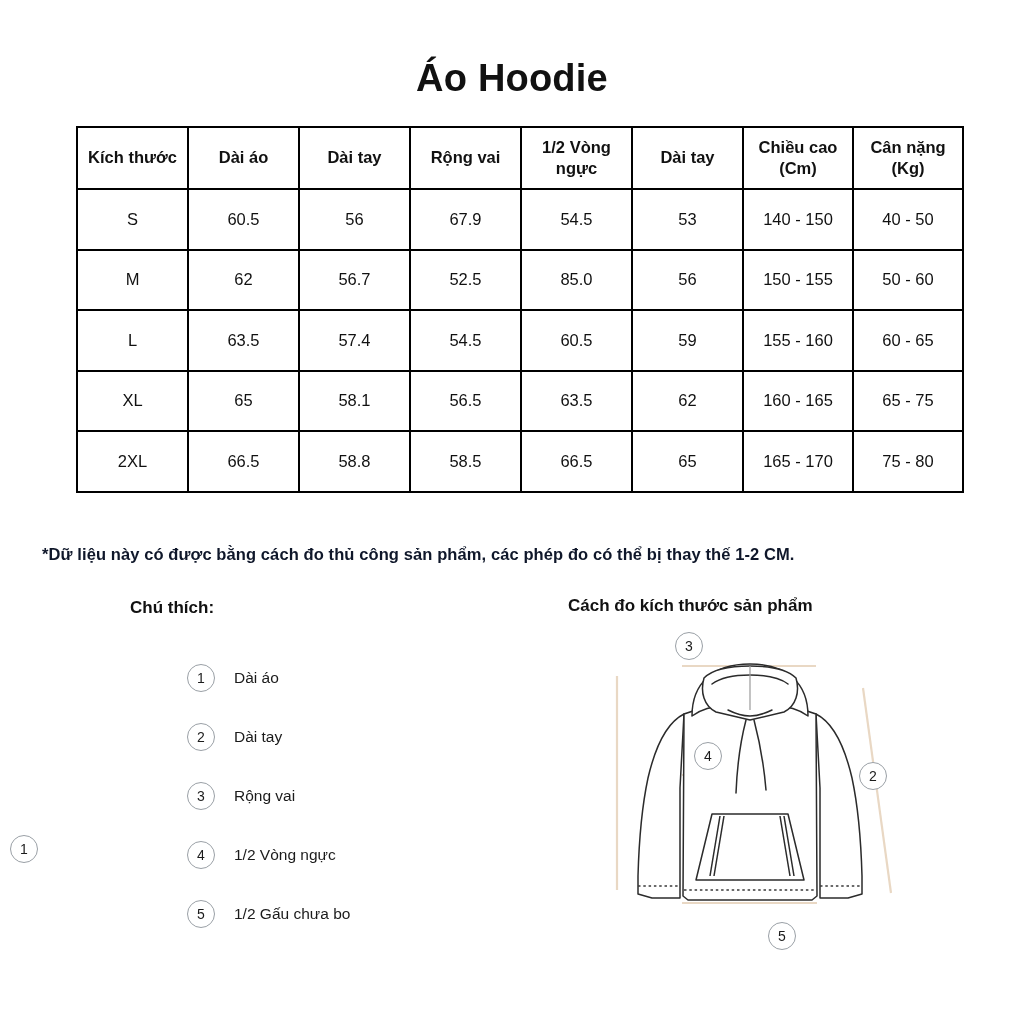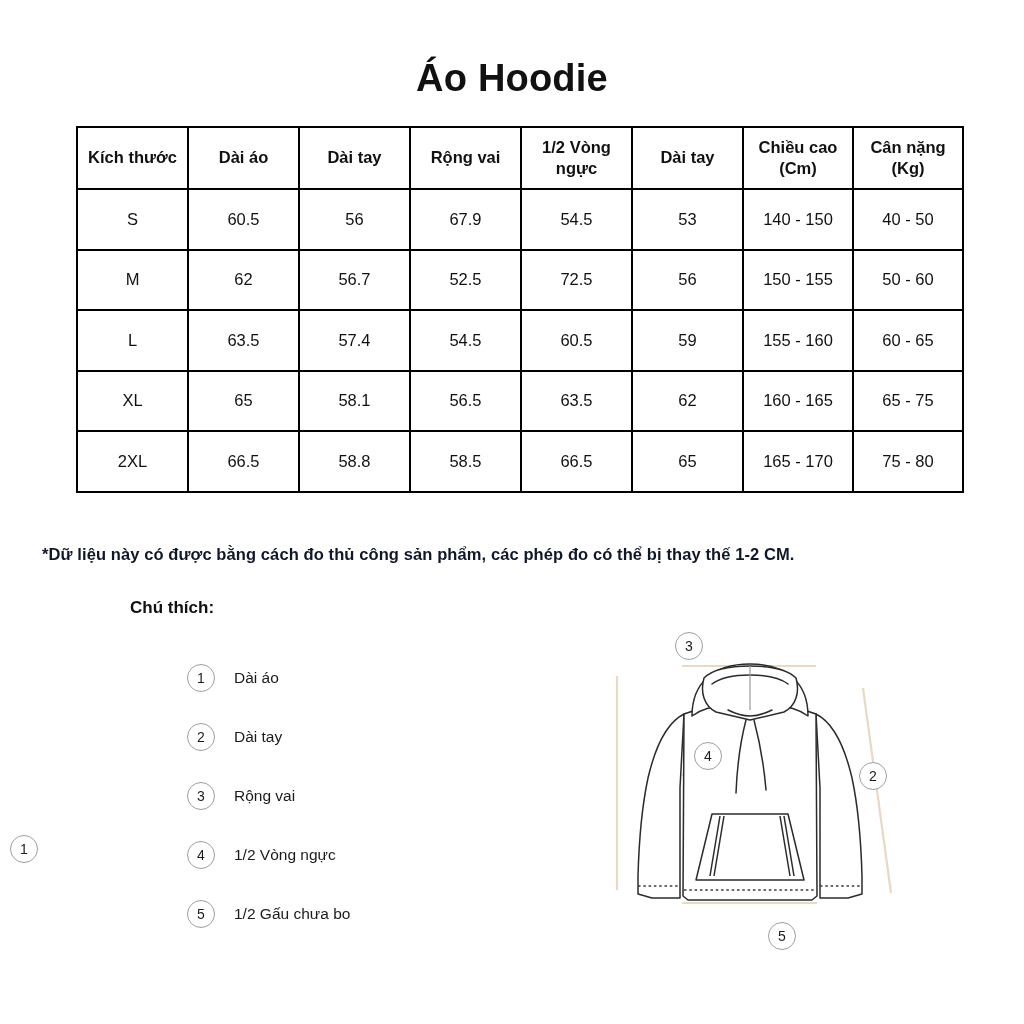--- a/index.html
+++ b/index.html
@@ -214,21 +214,21 @@
         <td>54.5</td>
         <td>53</td>
         <td>140 - 150</td>
         <td>40 - 50</td>
       </tr>
       <tr>
         <td>M</td>
         <td>62</td>
         <td>56.7</td>
         <td>52.5</td>
-        <td>72.5</td>
+        <td>85.0</td>
         <td>56</td>
         <td>150 - 155</td>
         <td>50 - 60</td>
       </tr>
       <tr>
         <td>L</td>
         <td>63.5</td>
         <td>57.4</td>
         <td>54.5</td>
         <td>60.5</td>
@@ -281,20 +281,21 @@
     <span class="num-circle">4</span>
     <span class="legend-label">1/2 Vòng ngực</span>
   </div>
   <div class="legend-item">
     <span class="num-circle">5</span>
     <span class="legend-label">1/2 Gấu chưa bo</span>
   </div>
 </div>
 
 <div class="diagram-block">
+  <div class="diagram-heading">Cách đo kích thước sản phẩm</div>
 
   <div class="diagram-svg-wrap">
     <svg width="380" height="330" viewBox="0 0 380 330">
 
       <g stroke="#e9d8c4" stroke-width="2.2" fill="none">
 
         <line x1="57" y1="48" x2="57" y2="262"></line>
 
         <line x1="122" y1="38" x2="256" y2="38"></line>
 

